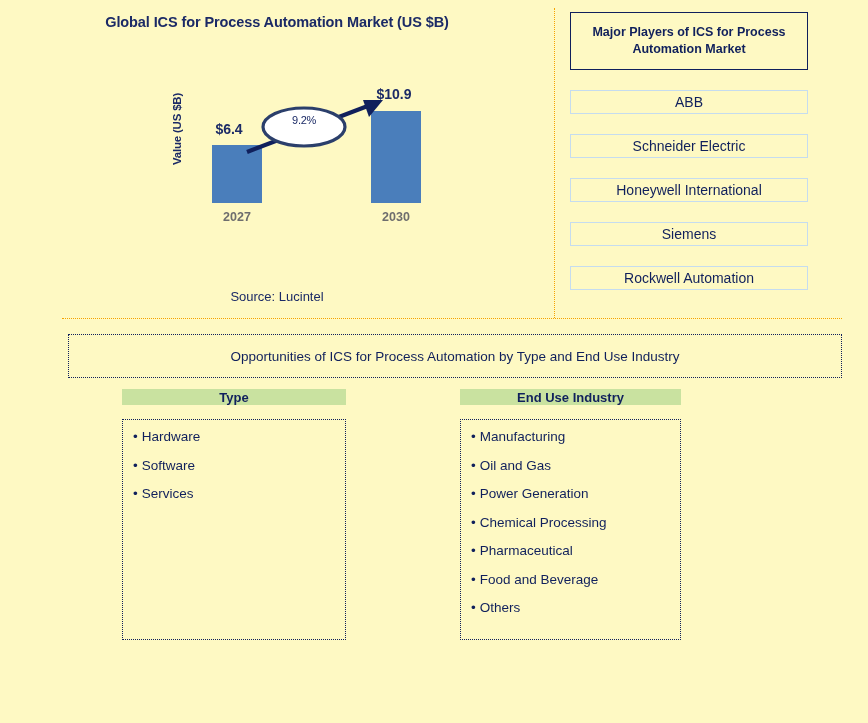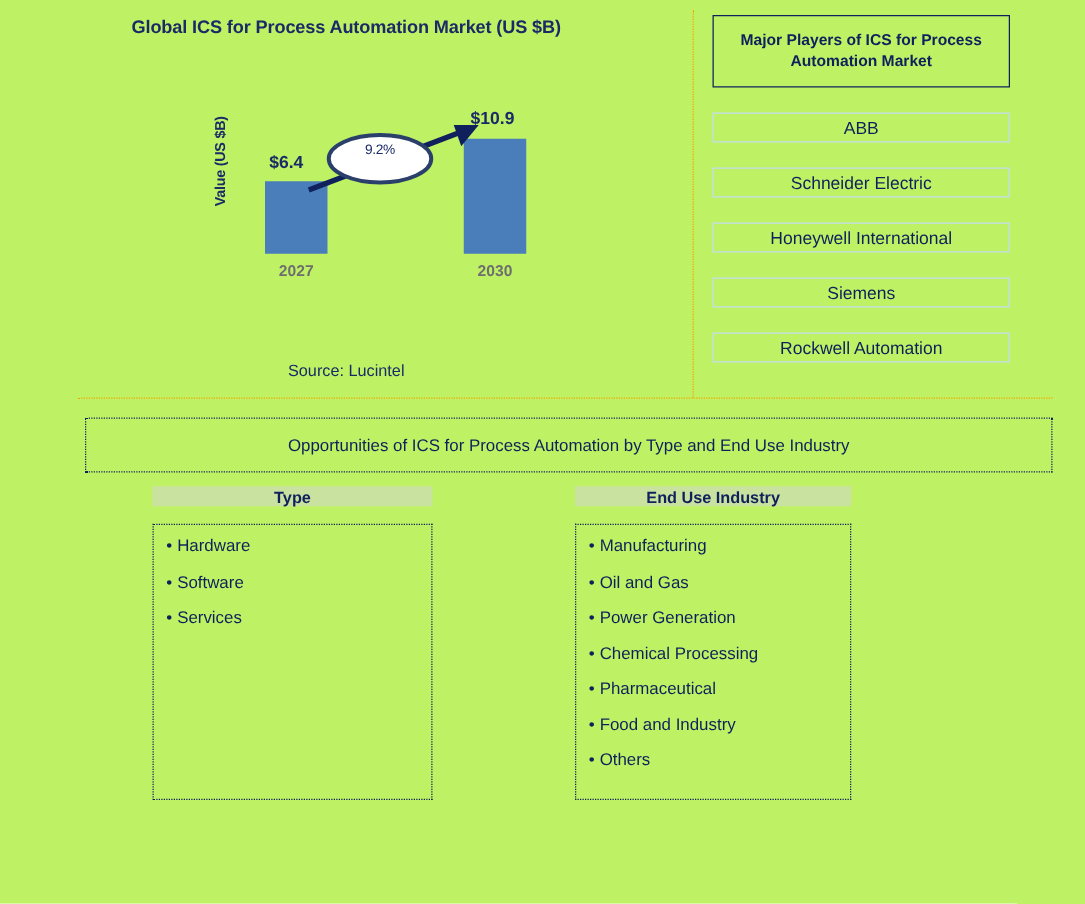--- a/index.html
+++ b/index.html
@@ -8,21 +8,21 @@
     background: #ffffff;
   }
   body {
     font-family: "Liberation Sans", sans-serif;
     -webkit-font-smoothing: antialiased;
   }
   #canvas {
     position: relative;
     width: 868px;
     height: 723px;
-    background: #bef264;
+    background: #fef9c3;
     overflow: hidden;
   }
   .abs { position: absolute; }
 
   
   #chart-title {
     left: 0px;
     top: 14px;
     width: 554px;
     text-align: center;
@@ -289,20 +289,20 @@
     <div class="col-item">
       <span class="dot">•</span><span>Power Generation</span>
     </div>
     <div class="col-item">
       <span class="dot">•</span><span>Chemical Processing</span>
     </div>
     <div class="col-item">
       <span class="dot">•</span><span>Pharmaceutical</span>
     </div>
     <div class="col-item">
-      <span class="dot">•</span><span>Food and Industry</span>
+      <span class="dot">•</span><span>Food and Beverage</span>
     </div>
     <div class="col-item">
       <span class="dot">•</span><span>Others</span>
     </div>
   </div>
 
 </div>
 
 </body></html>

